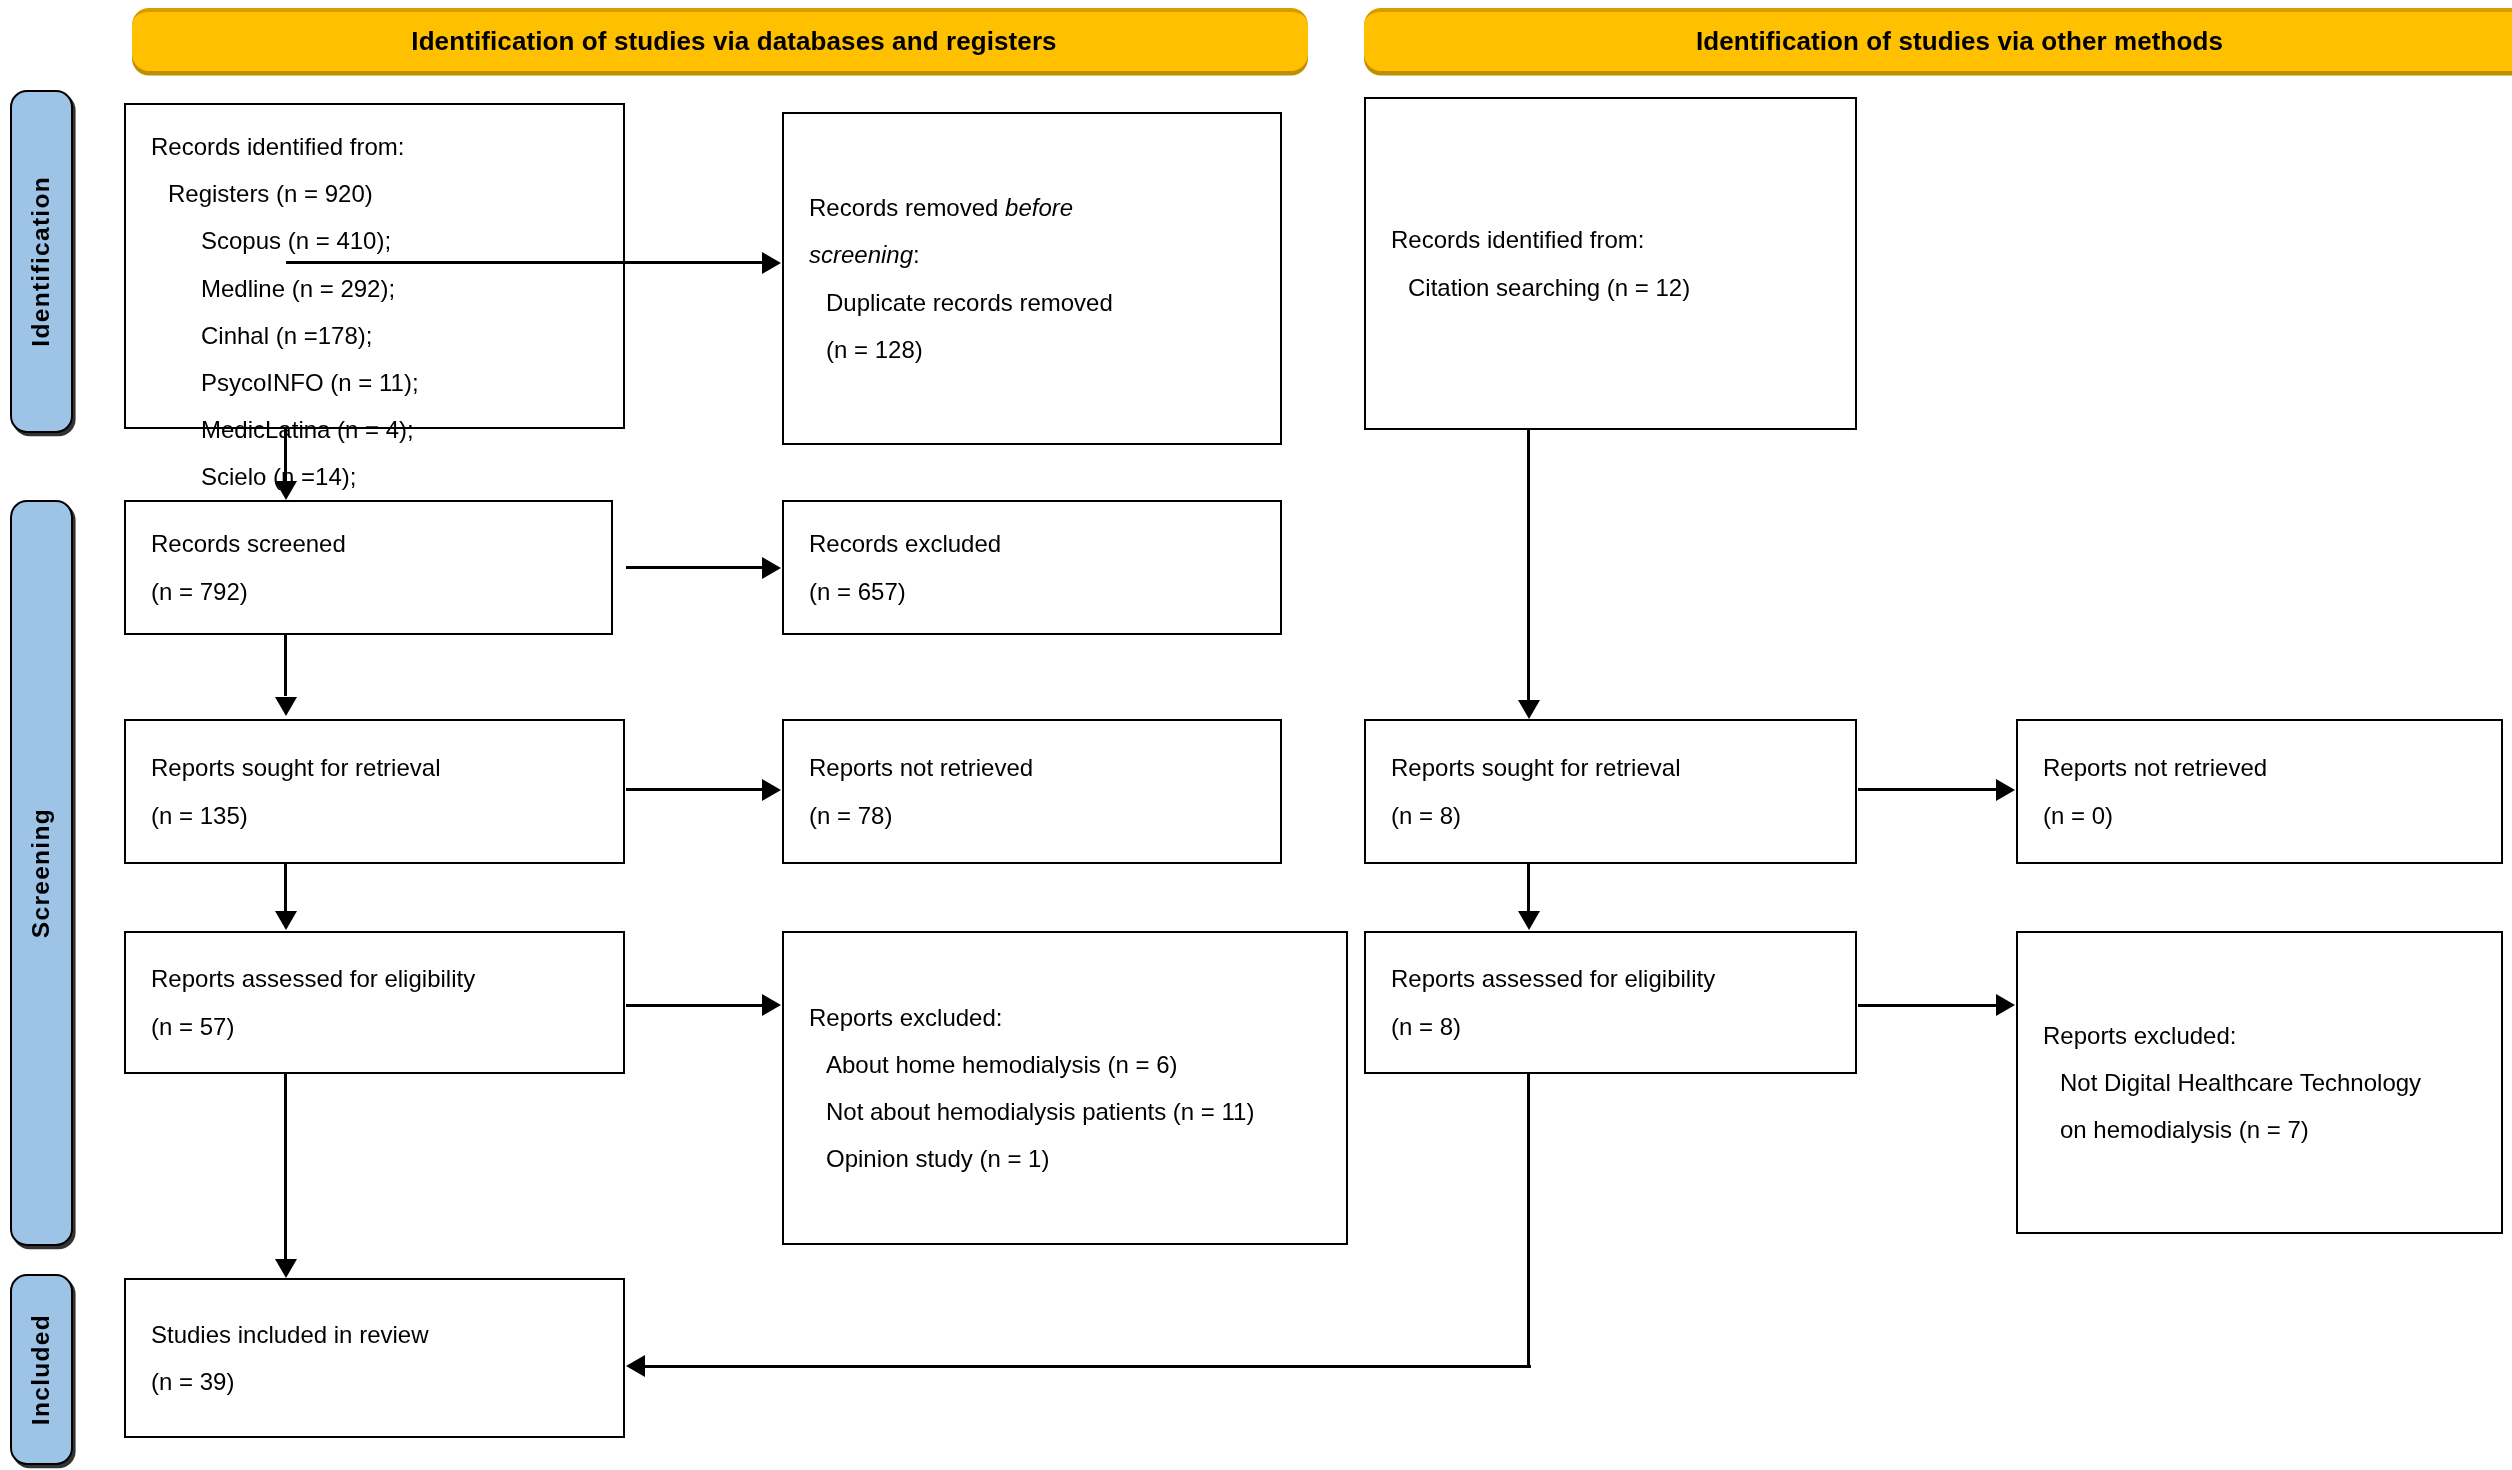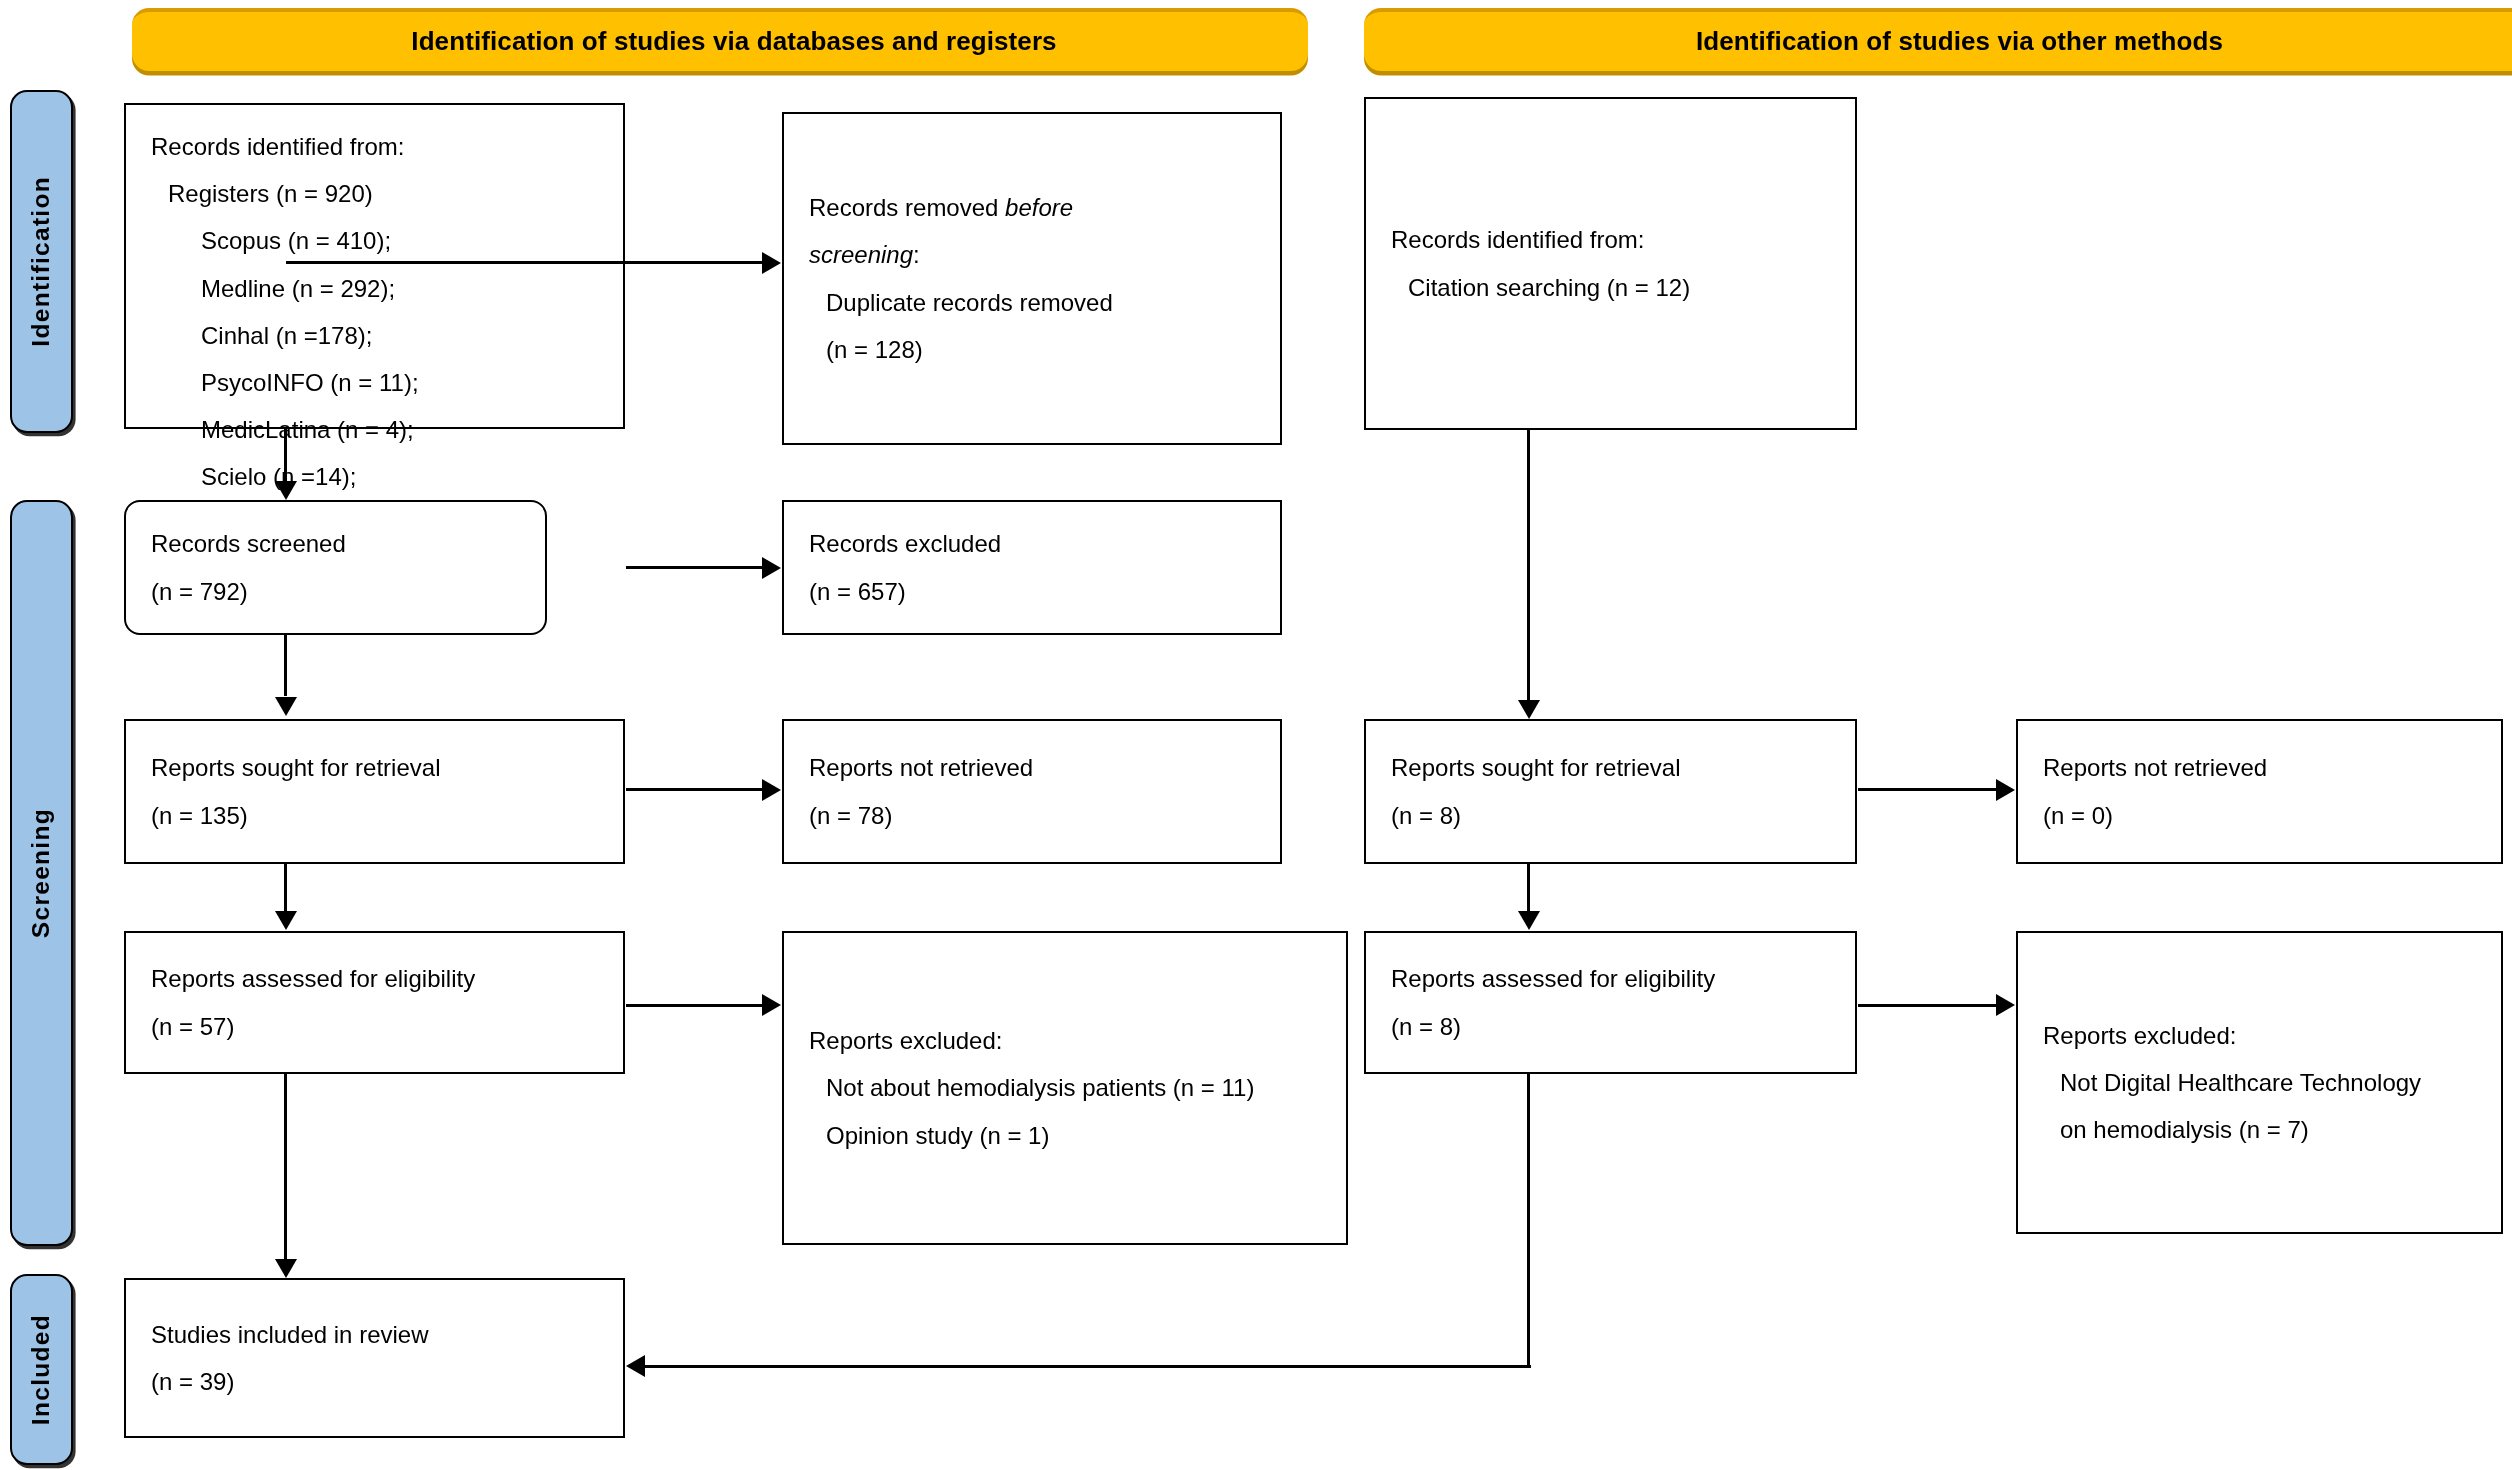--- a/index.html
+++ b/index.html
@@ -107,21 +107,21 @@
     <p><span class="ital">screening</span><span>:</span></p>
     <p class="ind1">Duplicate records removed</p>
     <p class="ind1">(n = 128)</p>
   </div>
 
   <div class="fbox" style="left:1364px;top:97px;width:493px;height:333px;">
     <p>Records identified from:</p>
     <p class="ind1">Citation searching (n = 12)</p>
   </div>
 
-  <div class="fbox" style="left:124px;top:500px;width:423px;height:135px;border-radius:16px;">
+  <div class="fbox" style="left:124px;top:500px;width:489px;height:135px;">
     <p>Records screened</p>
     <p>(n = 792)</p>
   </div>
   <div class="fbox" style="left:782px;top:500px;width:500px;height:135px;">
     <p>Records excluded</p>
     <p>(n = 657)</p>
   </div>
 
   <div class="fbox" style="left:124px;top:719px;width:501px;height:145px;">
     <p>Reports sought for retrieval</p>
@@ -141,20 +141,21 @@
     <p>(n = 0)</p>
   </div>
 
   <div class="fbox" style="left:124px;top:931px;width:501px;height:143px;">
     <p>Reports assessed for eligibility</p>
     <p>(n = 57)</p>
   </div>
 
   <div class="fbox" style="left:782px;top:931px;width:566px;height:314px;">
     <p>Reports excluded:</p>
+    <p class="ind1">About home hemodialysis (n = 6)</p>
     <p class="ind1">Not about hemodialysis patients (n = 11)</p>
     <p class="ind1">Opinion study (n = 1)</p>
   </div>
 
   <div class="fbox" style="left:1364px;top:931px;width:493px;height:143px;">
     <p>Reports assessed for eligibility</p>
     <p>(n = 8)</p>
   </div>
 
   <div class="fbox" style="left:2016px;top:931px;width:487px;height:303px;">

